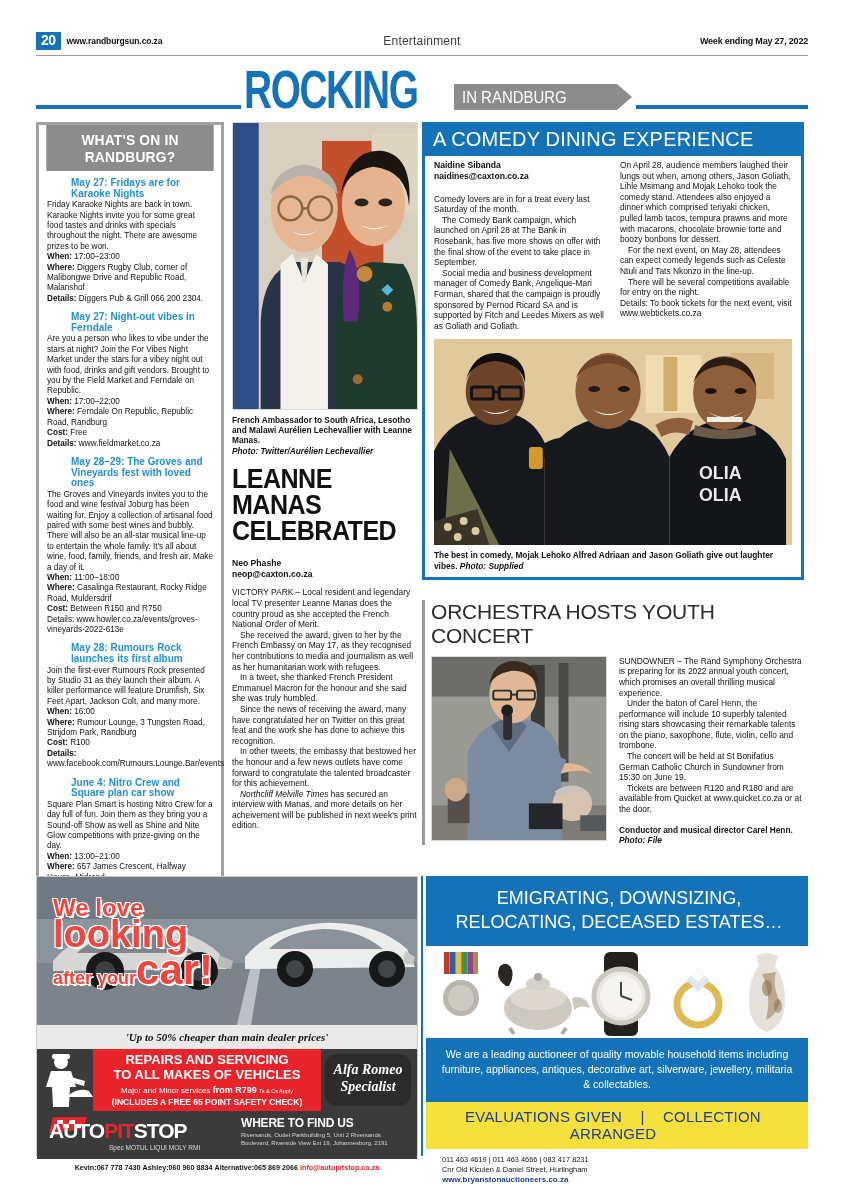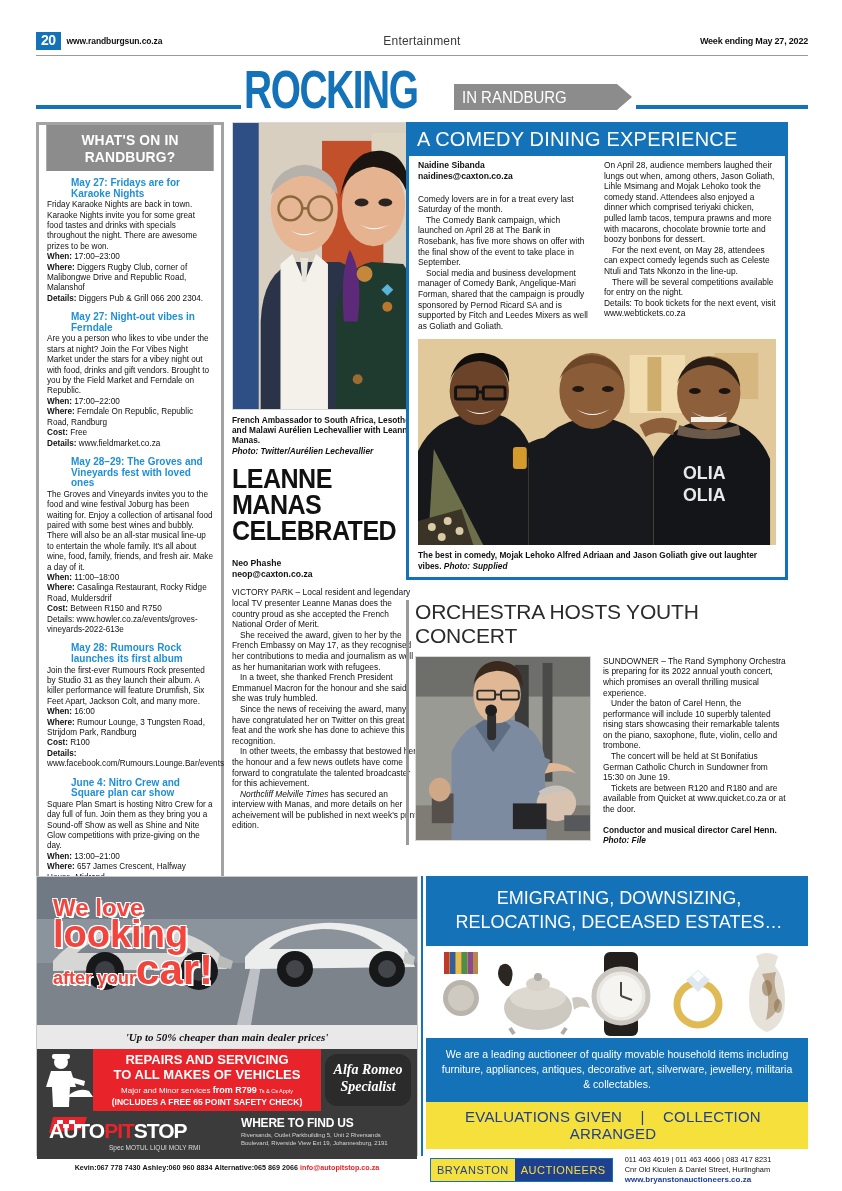--- a/index.html
+++ b/index.html
@@ -62,21 +62,21 @@
   }
   .banner-tag-txt {
     position: absolute; left: 8px; top: 4px;
     font-size: 17px; color: #fff; font-family: "Liberation Sans", sans-serif;
     letter-spacing: 0px; transform: scaleX(0.88); transform-origin: left top;
   }
 
   
   .col-left  { position: absolute; left: 36px;  top: 122px; width: 188px; }
   .col-mid   { position: absolute; left: 232px; top: 122px; width: 186px; }
-  .col-right { position: absolute; left: 406px; top: 122px; width: 382px; }
+  .col-right { position: absolute; left: 422px; top: 122px; width: 382px; }
 
   
   .whatson {
     border: 3px solid #a3a3a3; background: #fff;
   }
   .whatson-head {
     background: #8c8c8c; color: #fff; text-align: center;
     font-size: 15px; font-weight: bold; padding: 6px 0 6px 0;
     letter-spacing: 0.2px;
     font-family: "Liberation Sans", sans-serif;
@@ -595,24 +595,20 @@
         </g>
       </svg>
     </div>
     <div class="auc-blurb">We are a leading auctioneer of quality movable household items including furniture, appliances, antiques, decorative art, silverware, jewellery, militaria &amp; collectables.</div>
     <div class="auc-yellow">
       <span>EVALUATIONS GIVEN</span>
       <span style="padding:0 14px">|</span>
       <span>COLLECTION ARRANGED</span>
     </div>
     <div class="auc-foot">
-      <div class="auc-logo">
-        <span class="b">BRYANSTON</span>
-        <span class="a">AUCTIONEERS</span>
-      </div>
       <div class="auc-contact">
         <div>011 463 4619 | 011 463 4666 | 083 417 8231</div>
         <div>Cnr Old Kiculen &amp; Daniel Street, Hurlingham</div>
         <div class="w">www.bryanstonauctioneers.co.za</div>
       </div>
     </div>
   </div>
 
 </div>
 

